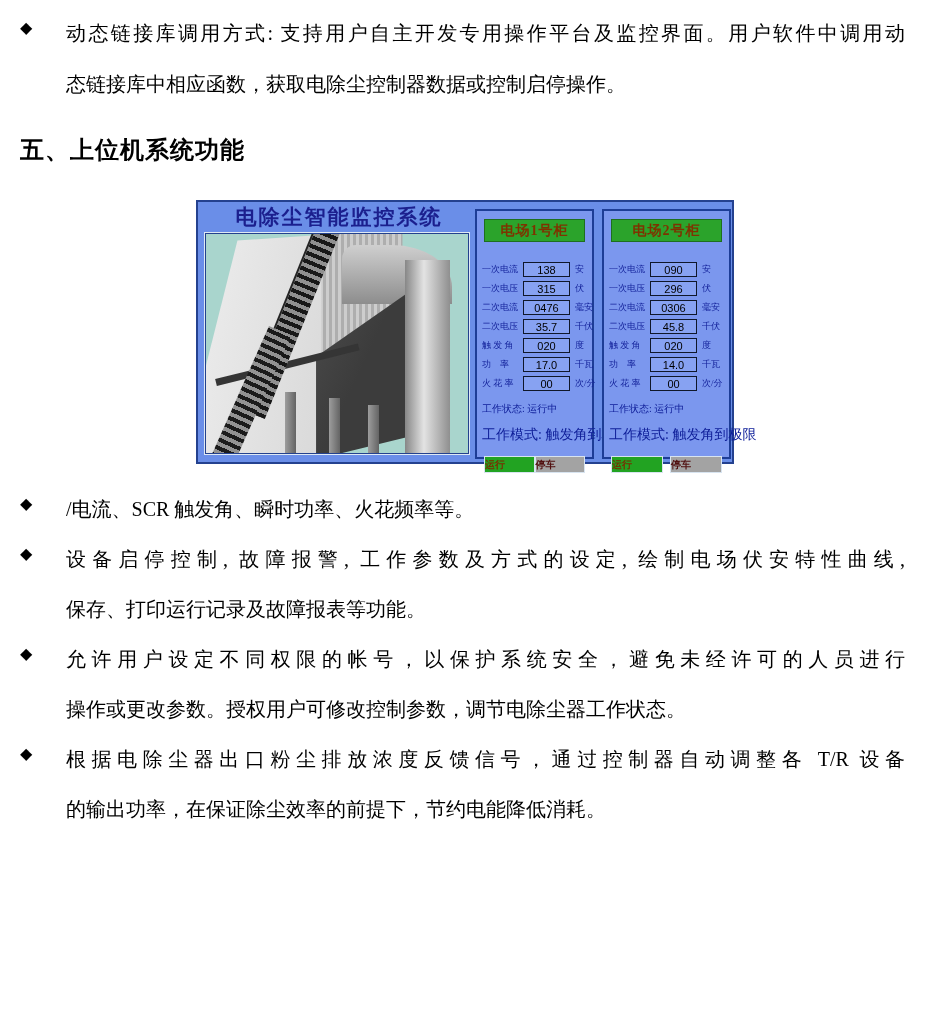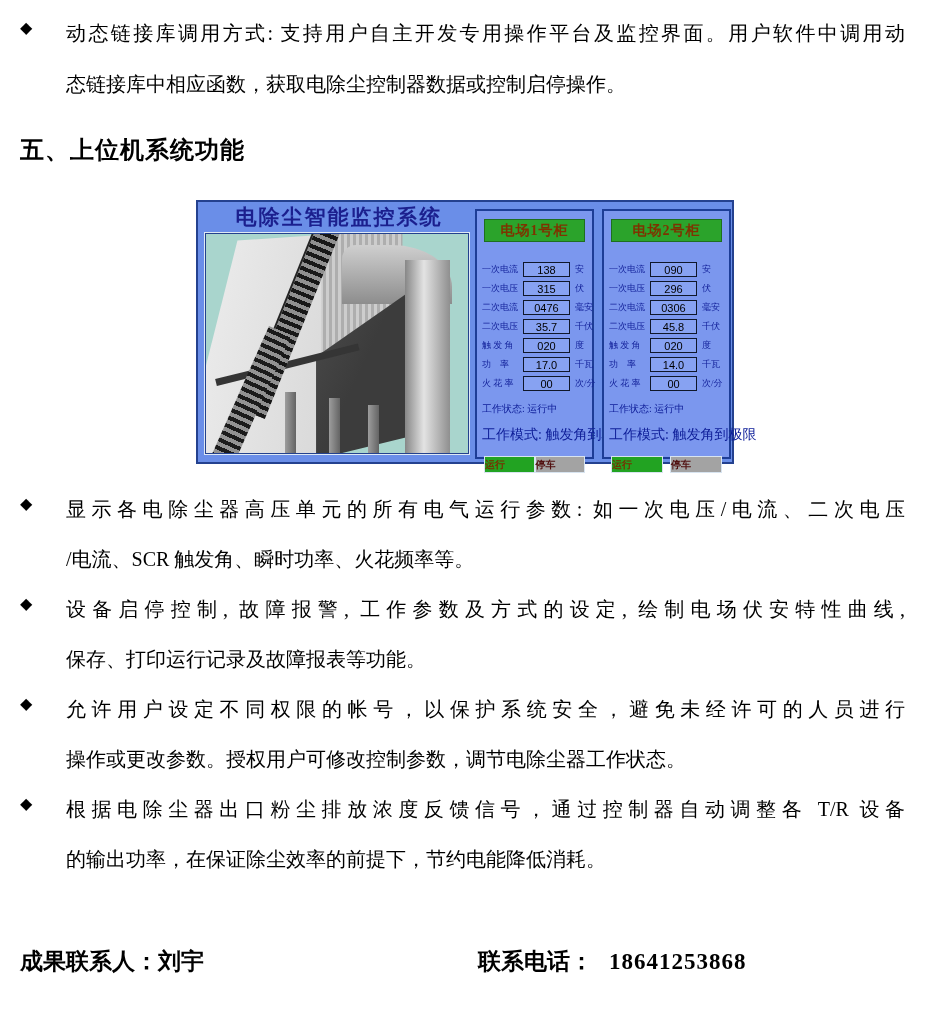--- a/index.html
+++ b/index.html
@@ -204,21 +204,20 @@
         <div class="btn btn-run">运行</div>
         <div class="btn btn-stop">停车</div>
       </div>
     </div>
   </div>
 
   <div class="features">
     <div class="bullet">
       <span class="diamond">◆</span>
       <div class="btext">
-        <div class="line-full">显示各电除尘器高压单元的所有电气运行参数: 如一次电压/电流、二次电压</div>
         <div class="line-rest">/电流、SCR 触发角、瞬时功率、火花频率等。</div>
       </div>
     </div>
     <div class="bullet">
       <span class="diamond">◆</span>
       <div class="btext">
         <div class="line-full">设备启停控制, 故障报警, 工作参数及方式的设定, 绘制电场伏安特性曲线,</div>
         <div class="line-rest">保存、打印运行记录及故障报表等功能。</div>
       </div>
     </div>
@@ -231,22 +230,14 @@
     </div>
     <div class="bullet">
       <span class="diamond">◆</span>
       <div class="btext">
         <div class="line-full">根据电除尘器出口粉尘排放浓度反馈信号，通过控制器自动调整各 T/R 设备</div>
         <div class="line-rest">的输出功率，在保证除尘效率的前提下，节约电能降低消耗。</div>
       </div>
     </div>
   </div>
 
-  <div class="footer">
-    <div class="f-left">
-      <span>成果联系人：</span><span>刘宇</span>
-    </div>
-    <div class="f-right">
-      <span>联系电话：</span><span class="f-num">18641253868</span>
-    </div>
-  </div>
 
 </div>
 
 </body></html>

